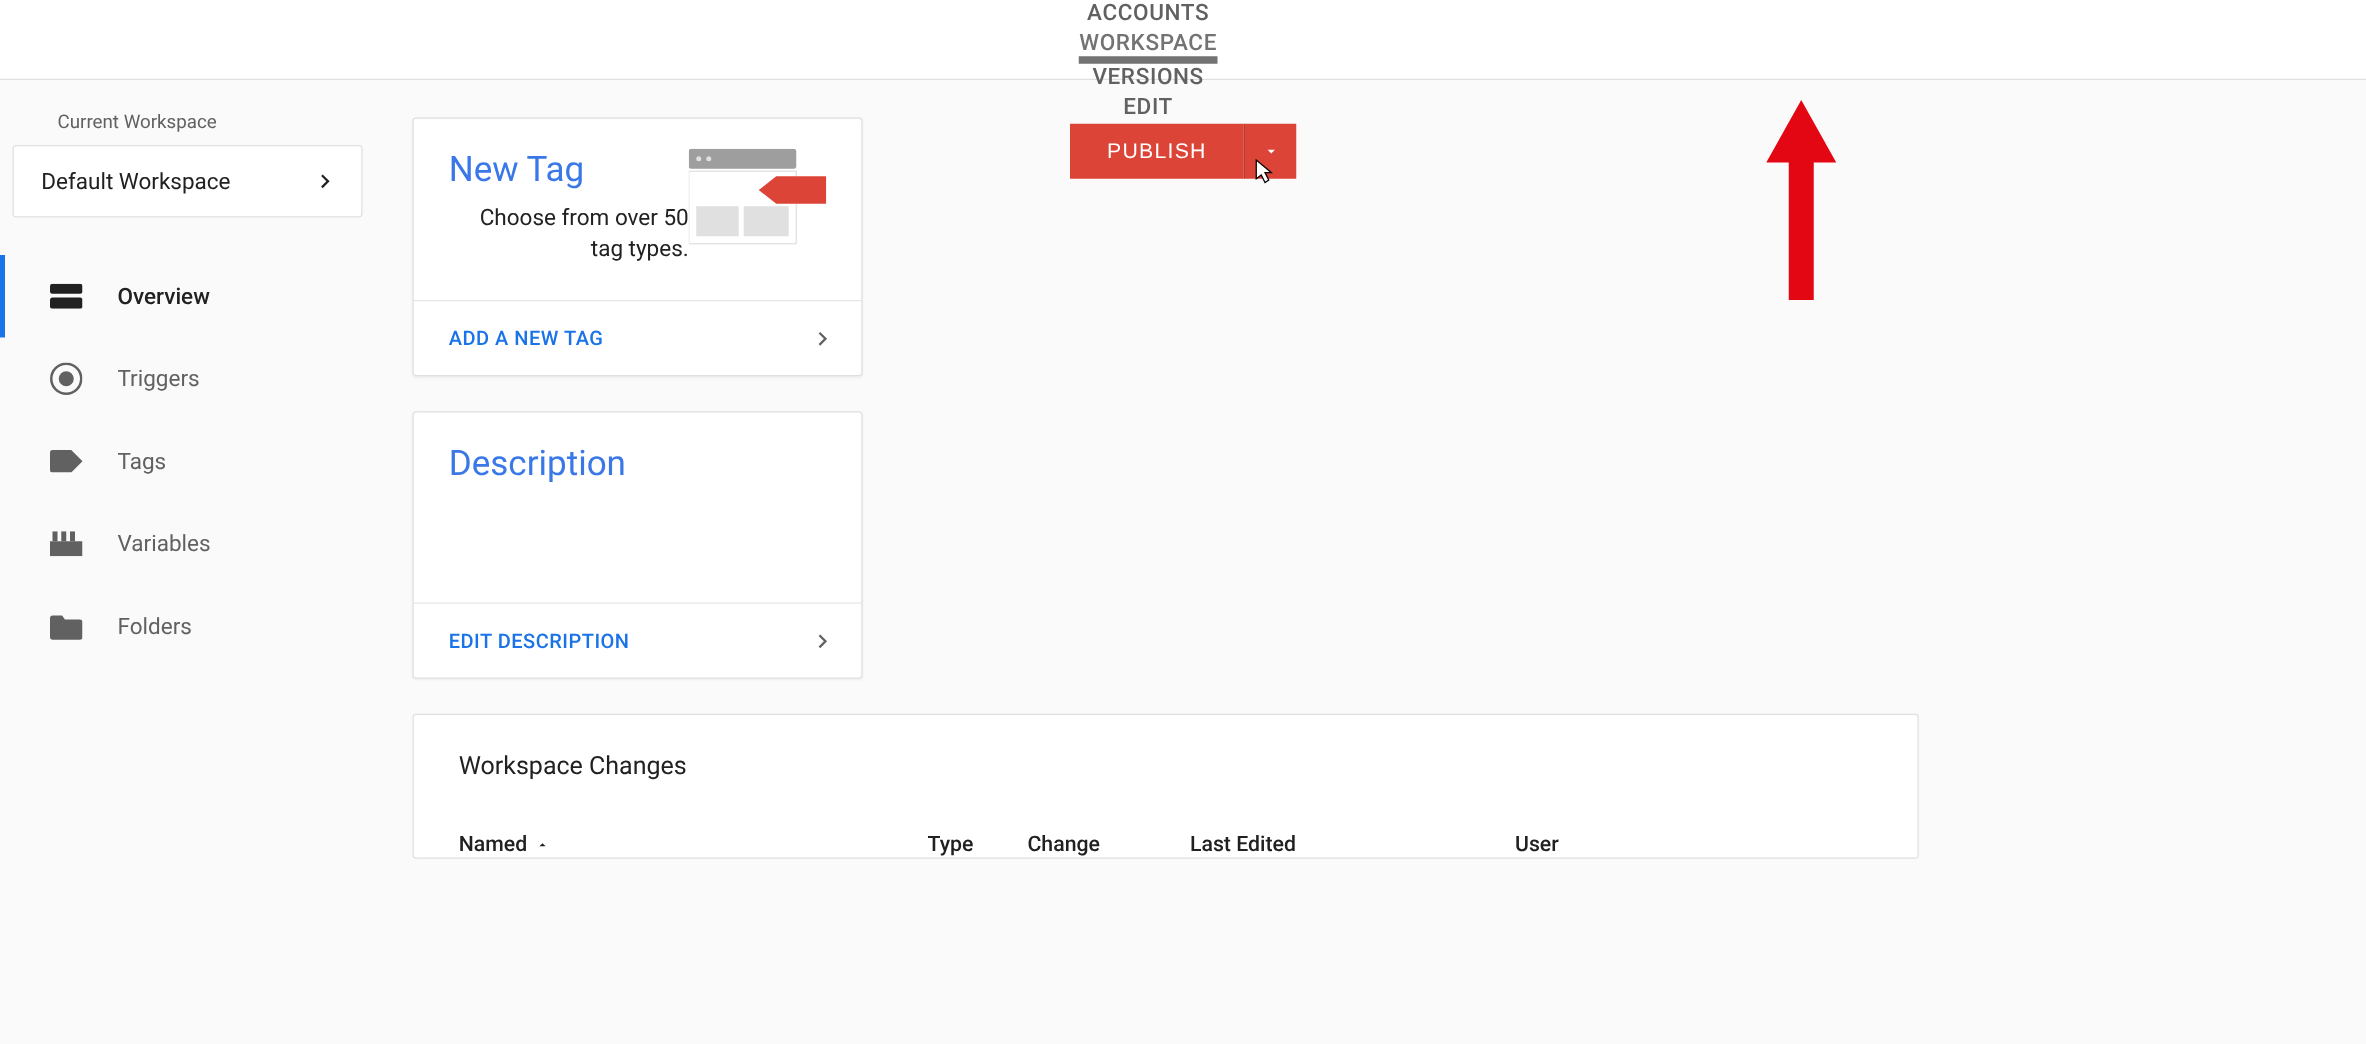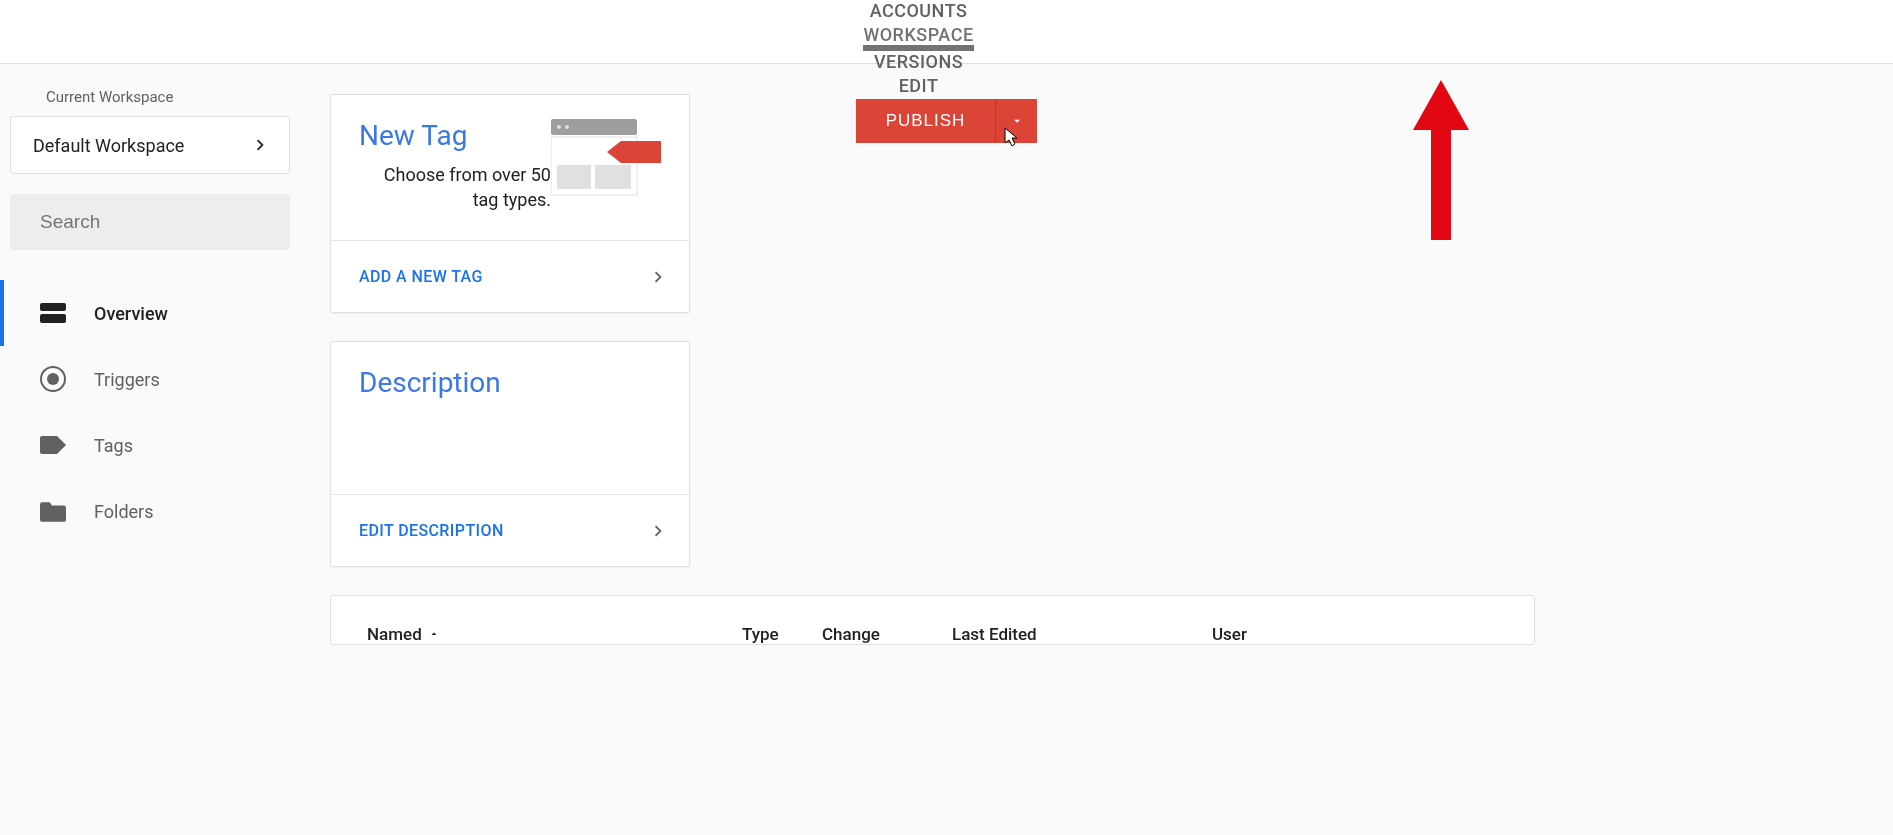--- a/index.html
+++ b/index.html
@@ -27,21 +27,21 @@
 .nav-item { display: flex; align-items: center; height: 66px; padding-left: 36px; font-size: 18px; color: #616161; cursor: pointer; border-left: 4px solid transparent; }
 .nav-item.active { border-left: 4px solid #1a73e8; color: #212121; font-weight: 500; }
 .nav-item .ic { width: 26px; height: 26px; margin-right: 28px; display: flex; align-items: center; justify-content: center; }
 
 .main { flex: 1; padding: 30px 30px 0 30px; position: relative; }
 .card { background: #fff; border: 1px solid #e0e0e0; border-radius: 3px; width: 360px; margin-bottom: 28px; box-shadow: 0 1px 2px rgba(0,0,0,0.05); }
 .card .hd { padding: 24px 28px 28px 28px; display: flex; }
 .card .hd .txt { flex: 1; }
 .card .hd h2 { font-size: 28px; font-weight: 400; color: #3b78e7; margin-bottom: 10px; }
 .card .hd p { font-size: 18px; color: #212121; line-height: 1.4; text-align: right; }
-.card .ft { border-top: 1px solid #e6e6e6; height: 72px; display: flex; align-items: center; justify-content: space-between; padding: 0 20px 0 28px; cursor: pointer; }
+.card .ft { border-top: 1px solid #e6e6e6; height: 60px; display: flex; align-items: center; justify-content: space-between; padding: 0 20px 0 28px; cursor: pointer; }
 .card .ft span { color: #1a73e8; font-size: 16px; font-weight: 500; letter-spacing: 0.4px; }
 .card .ft svg { fill: #616161; }
 .desc-card .hd { min-height: 152px; }
 
 .changes { background: #fff; border: 1px solid #e0e0e0; border-radius: 3px; width: 1205px; padding: 28px 36px 0 36px; }
 .changes h3 { font-size: 20px; font-weight: 400; color: #212121; margin-bottom: 42px; }
 .changes .cols { display: flex; font-size: 17px; font-weight: 500; color: #212121; }
 .changes .cols .c1 { width: 375px; display: flex; align-items: center; gap: 6px; }
 .changes .cols .c2 { width: 80px; }
 .changes .cols .c3 { width: 130px; }
@@ -74,26 +74,20 @@
 
 <div class="body">
   <div class="sidebar">
     <div class="ws-label">Current Workspace</div>
     <div class="ws-select">
       <span>Default Workspace</span>
       <svg width="22" height="22" viewBox="0 0 24 24" fill="#212121">
           <path d="M8.6 16.6L13.2 12 8.6 7.4 10 6l6 6-6 6z"></path>
         </svg>
     </div>
-    <div class="searchbox">
-      <svg width="26" height="26" viewBox="0 0 24 24">
-          <path d="M15.5 14h-.79l-.28-.27A6.471 6.471 0 0016 9.5 6.5 6.5 0 109.5 16c1.61 0 3.09-.59 4.23-1.57l.27.28v.79l5 5L20.5 19l-5-5zm-6 0C7 14 5 12 5 9.5S7 5 9.5 5 14 7 14 9.5 12 14 9.5 14z"></path>
-        </svg>
-      <input type="text" placeholder="Search" style="">
-    </div>
     <div class="nav">
       <div class="nav-item active">
         <span class="ic">
             <svg width="26" height="20" viewBox="0 0 26 20">
               <rect x="0" y="0" width="26" height="8" rx="2" fill="#212121"></rect>
               <rect x="0" y="11" width="26" height="9" rx="2" fill="#212121"></rect>
             </svg>
           </span>
         <span>Overview</span>
       </div>
@@ -106,20 +100,31 @@
           </span>
         <span>Triggers</span>
       </div>
       <div class="nav-item">
         <span class="ic">
             <svg width="26" height="18" viewBox="0 0 26 18" fill="#616161">
               <path d="M0 2 a2 2 0 0 1 2-2 h15 l9 9-9 9 H2 a2 2 0 0 1-2-2 Z"></path>
             </svg>
           </span>
         <span>Tags</span>
+      </div>
+      <div class="nav-item">
+        <span class="ic">
+            <svg width="26" height="20" viewBox="0 0 26 20" fill="#616161">
+              <rect x="0" y="8" width="26" height="12"></rect>
+              <rect x="2" y="0" width="4" height="8"></rect>
+              <rect x="9" y="0" width="4" height="8"></rect>
+              <rect x="16" y="0" width="4" height="8"></rect>
+            </svg>
+          </span>
+        <span>Variables</span>
       </div>
       <div class="nav-item">
         <span class="ic">
             <svg width="26" height="22" viewBox="0 0 24 20" fill="#616161">
               <path d="M2 2h7l2 3h11a2 2 0 0 1 2 2v11a2 2 0 0 1-2 2H2a2 2 0 0 1-2-2V4a2 2 0 0 1 2-2z"></path>
             </svg>
           </span>
         <span>Folders</span>
       </div>
     </div>
@@ -167,20 +172,21 @@
       </div>
       <div class="ft">
         <span>EDIT DESCRIPTION</span>
         <svg width="22" height="22" viewBox="0 0 24 24">
             <path d="M8.6 16.6L13.2 12 8.6 7.4 10 6l6 6-6 6z"></path>
           </svg>
       </div>
     </div>
 
     <div class="changes">
+      <h3>Workspace Changes</h3>
       <div class="cols">
         <div class="c1">
           <span>Named</span>
           <svg width="12" height="12" viewBox="0 0 24 24" fill="#212121">
               <path d="M7 14l5-5 5 5z"></path>
             </svg>
         </div>
         <div class="c2">Type</div>
         <div class="c3">Change</div>
         <div class="c4">Last Edited</div>

